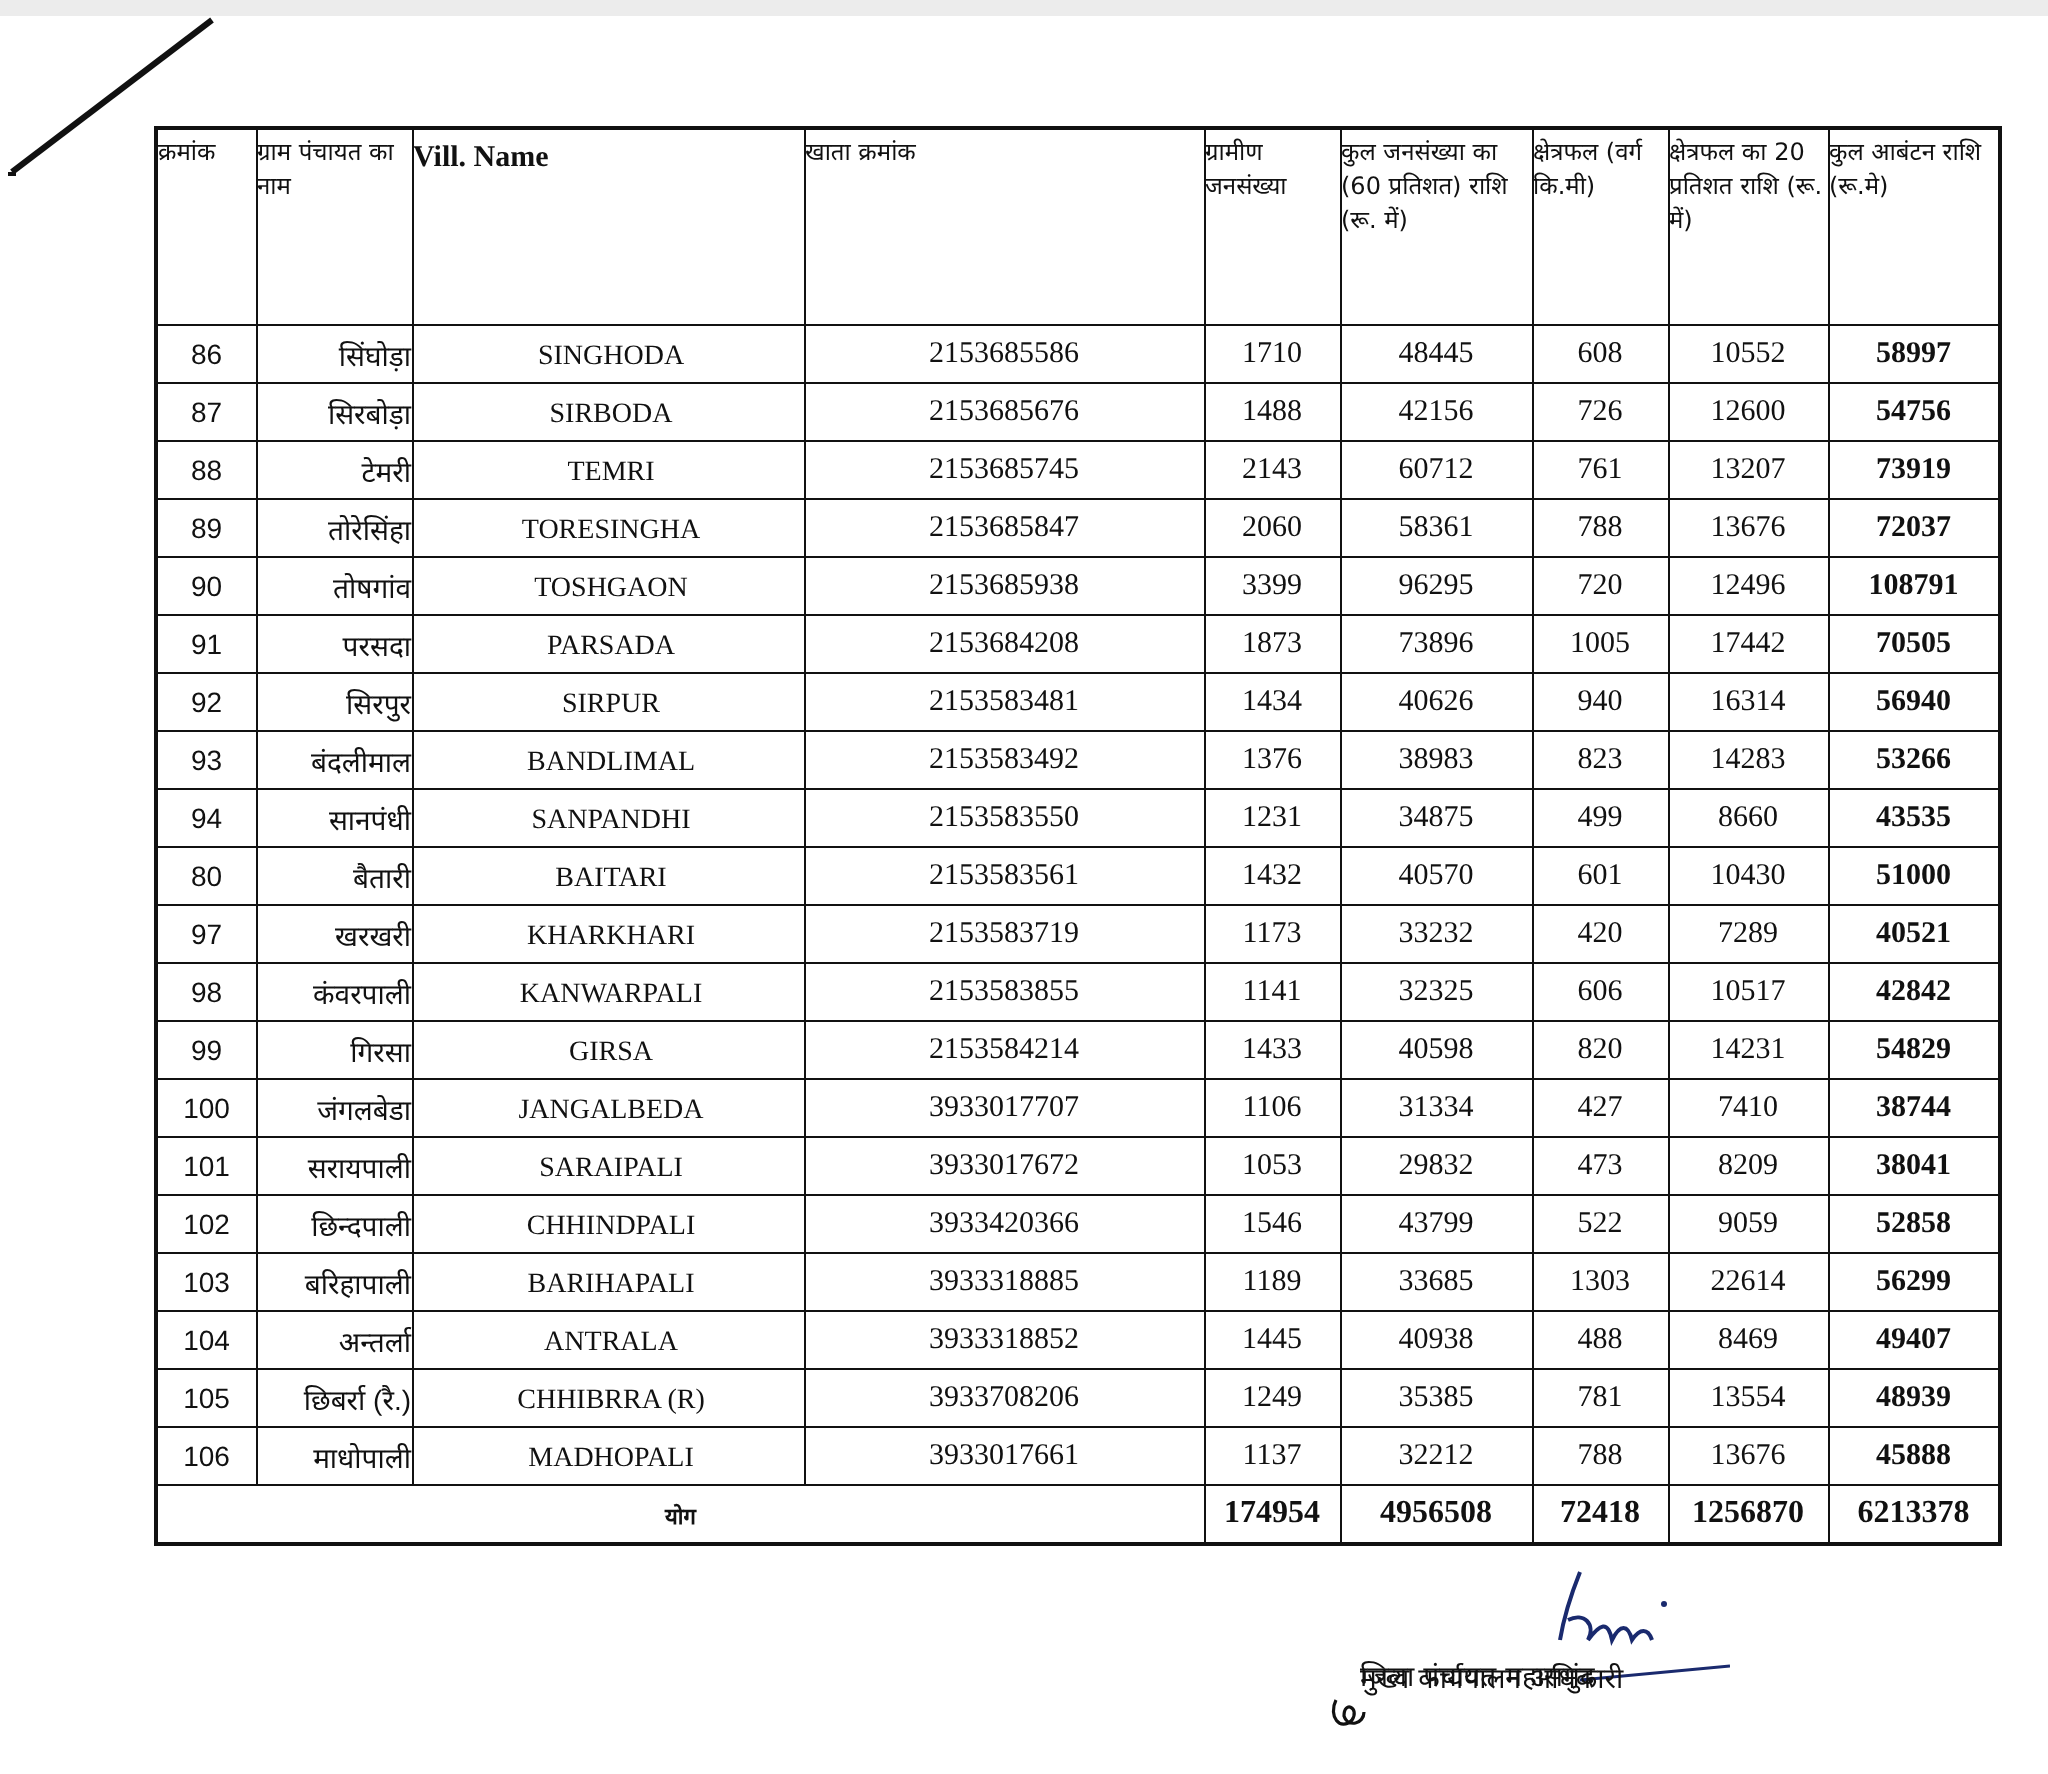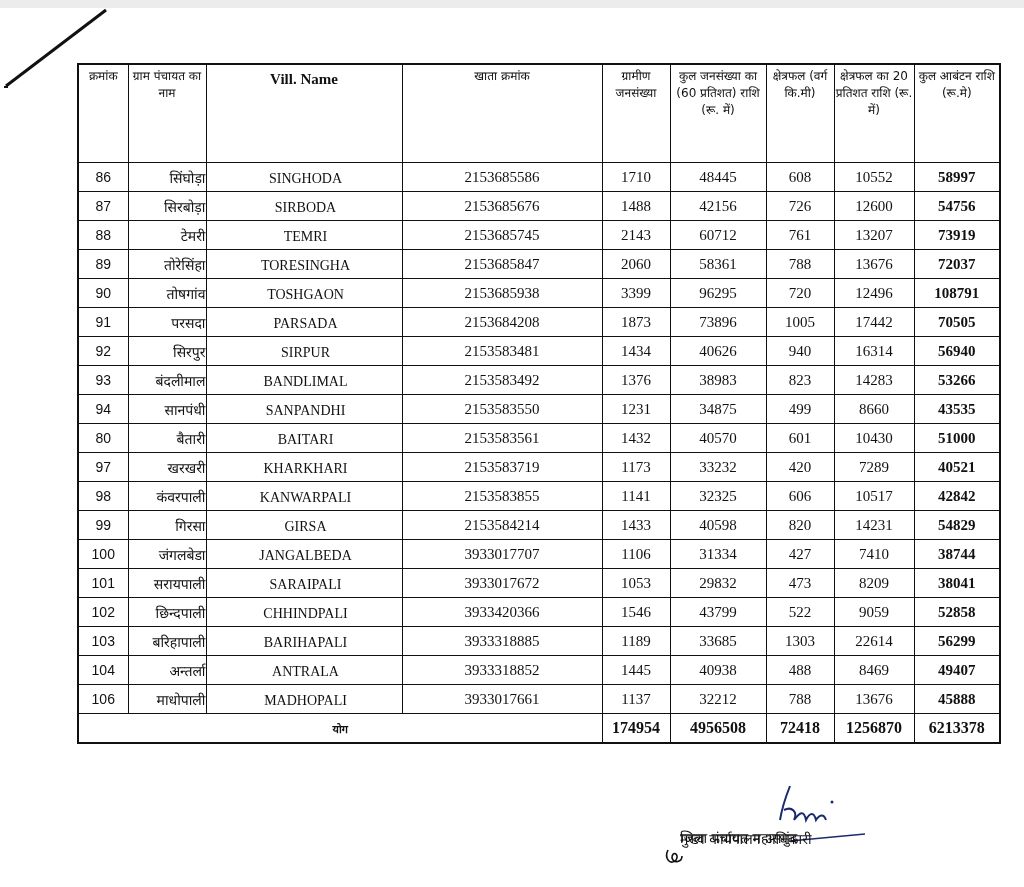--- a/index.html
+++ b/index.html
@@ -16,21 +16,21 @@
   .fold svg { width: 100%; height: 100%; }
   table.main {
     position: absolute; left: 77px; top: 63px; width: 872px;
     border-collapse: collapse; table-layout: fixed;
     border: 2px solid #111;
   }
   table.main td, table.main th {
     border: 1.5px solid #111; padding: 0; overflow: hidden; white-space: nowrap;
   }
   th {
-    font-weight: normal; vertical-align: top; text-align: center;
+    font-weight: normal; vertical-align: top; text-align: left;
     font-family: "DejaVu Sans", "Liberation Sans", sans-serif;
     font-size: 12px; line-height: 17px; white-space: normal !important;
     height: 91px; padding-top: 3px !important; margin-left: 42px;
   }
   th.vill { font-family: "Liberation Serif", serif; font-weight: bold; font-size: 15px; padding-top: 6px !important; }
   td { height: 24px; font-size: 15px; }
   td.sn { text-align: center; font-family: "Liberation Sans", sans-serif; font-size: 14px; }
   td.hi { text-align: right; padding-left: 3px !important; font-family: Liberation Sans, sans-serif; font-size: 14px; }
   td.en { text-align: center; padding-left: 3px !important; font-size: 14px; padding-top: 4px !important; }
   td.num { text-align: center; }
@@ -285,20 +285,31 @@
         <td class="hi">अन्तर्ला</td>
         <td class="en">ANTRALA</td>
         <td class="num">3933318852</td>
         <td class="num">1445</td>
         <td class="num">40938</td>
         <td class="num">488</td>
         <td class="num">8469</td>
         <td class="num bold">49407</td>
       </tr>
       <tr>
+        <td class="sn">105</td>
+        <td class="hi">छिबर्रा (रै.)</td>
+        <td class="en">CHHIBRRA (R)</td>
+        <td class="num">3933708206</td>
+        <td class="num">1249</td>
+        <td class="num">35385</td>
+        <td class="num">781</td>
+        <td class="num">13554</td>
+        <td class="num bold">48939</td>
+      </tr>
+      <tr>
         <td class="sn">106</td>
         <td class="hi">माधोपाली</td>
         <td class="en">MADHOPALI</td>
         <td class="num">3933017661</td>
         <td class="num">1137</td>
         <td class="num">32212</td>
         <td class="num">788</td>
         <td class="num">13676</td>
         <td class="num bold">45888</td>
       </tr>

